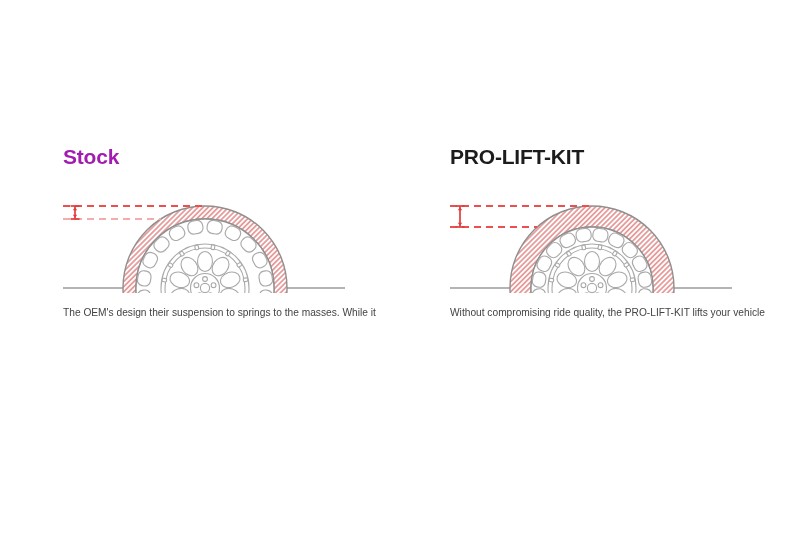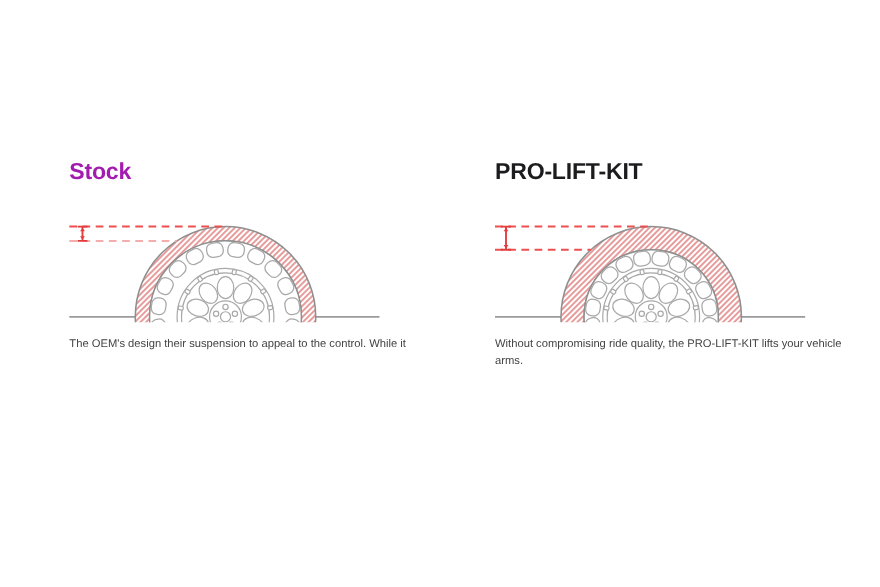--- a/index.html
+++ b/index.html
@@ -108,21 +108,21 @@
           <g stroke="#e23c3c" stroke-width="1.7">
             <line x1="20" y1="11" x2="20" y2="24"></line>
             <line x1="15.5" y1="11" x2="24.5" y2="11"></line>
             <line x1="15.5" y1="24" x2="24.5" y2="24"></line>
             <path d="M 17.8 15.2 L 22.2 15.2 L 20 12.2 Z" fill="#e23c3c" stroke="none"></path>
             <path d="M 17.8 19.8 L 22.2 19.8 L 20 22.8 Z" fill="#e23c3c" stroke="none"></path>
           </g>
         </svg>
     </div>
     <div class="desc" style="color: rgb(67, 67, 67);">
-      <div>The OEM's design their suspension to appeal to the control. While it</div>
+      <div>The OEM's design their suspension to springs to the masses. While it</div>
     </div>
   </section>
 
   <section class="panel" id="panel-1">
     <h2 class="panel-title" style="color: rgb(28, 28, 30);">PRO-LIFT-KIT</h2>
     <div class="diagram">
       <svg id="svg-1" viewBox="0 0 300 98">
           <defs>
             <pattern id="hatch-1" width="3.6" height="3.6" patternUnits="userSpaceOnUse" patternTransform="rotate(45)">
               <line x1="1.8" y1="0" x2="1.8" y2="3.6" stroke="#d85c5c" stroke-width="1.1"></line>
@@ -199,19 +199,18 @@
           </g>
           <g stroke="#e23c3c" stroke-width="1.7">
             <line x1="18" y1="11" x2="18" y2="32"></line>
             <line x1="13.5" y1="11" x2="22.5" y2="11"></line>
             <line x1="13.5" y1="32" x2="22.5" y2="32"></line>
             <path d="M 15.8 15.2 L 20.2 15.2 L 18 12.2 Z" fill="#e23c3c" stroke="none"></path>
             <path d="M 15.8 27.8 L 20.2 27.8 L 18 30.8 Z" fill="#e23c3c" stroke="none"></path>
           </g>
         </svg>
     </div>
-    <div class="desc" style="color: rgb(67, 67, 67);">
+    <div class="desc" style="color: rgb(67, 67, 67); text-align: right;">
       <div>Without compromising ride quality, the PRO-LIFT-KIT lifts your vehicle</div>
-      <div>arms.</div>
     </div>
   </section>
 
 </div>
 
 </body></html>

